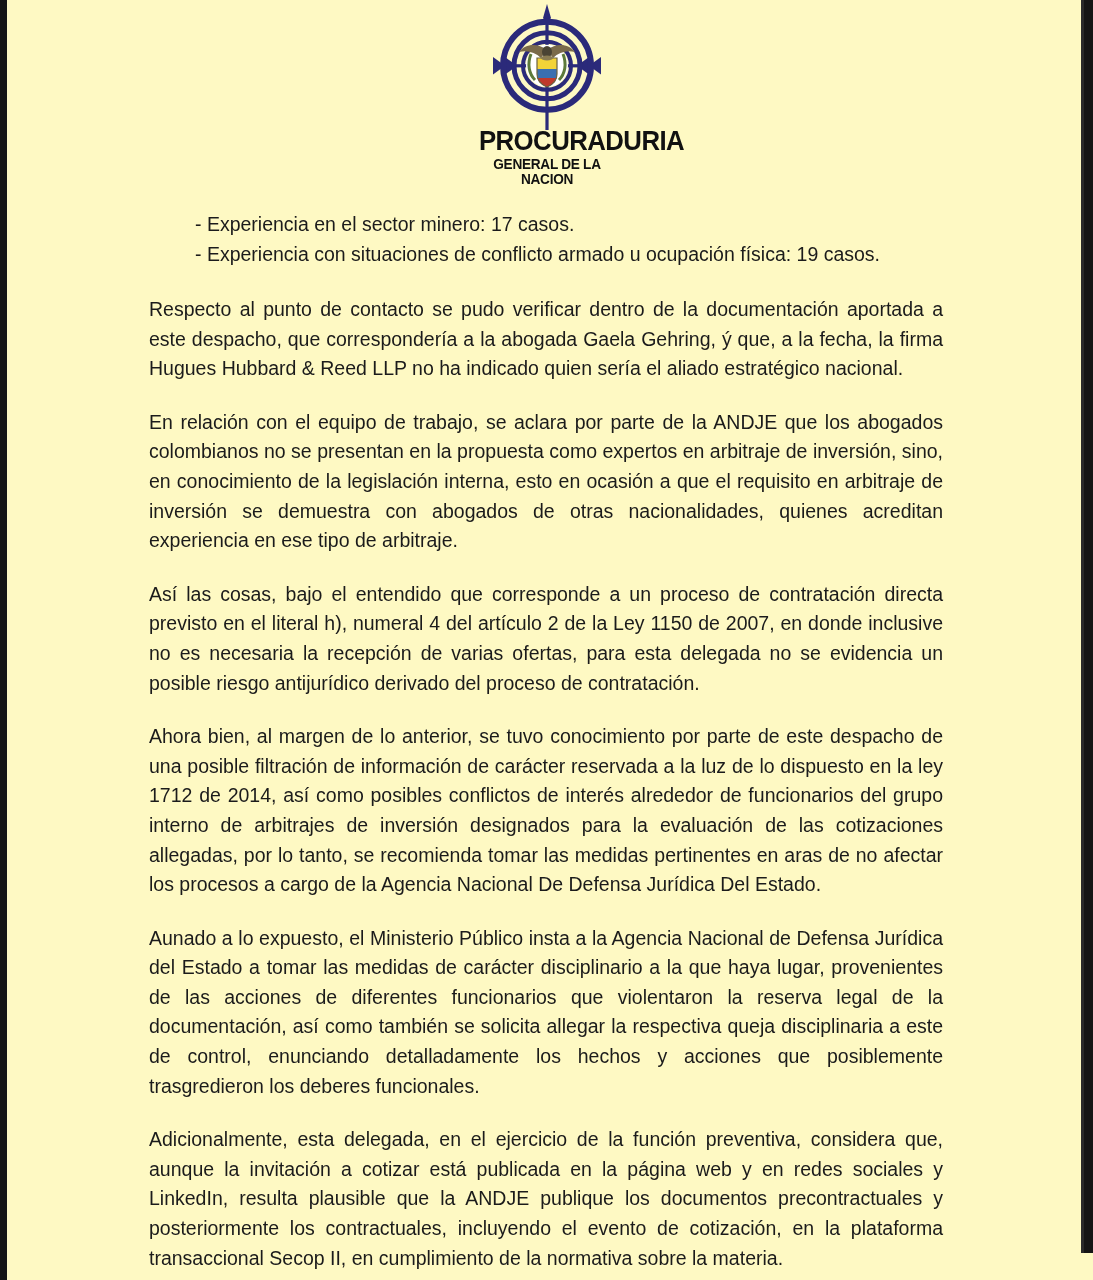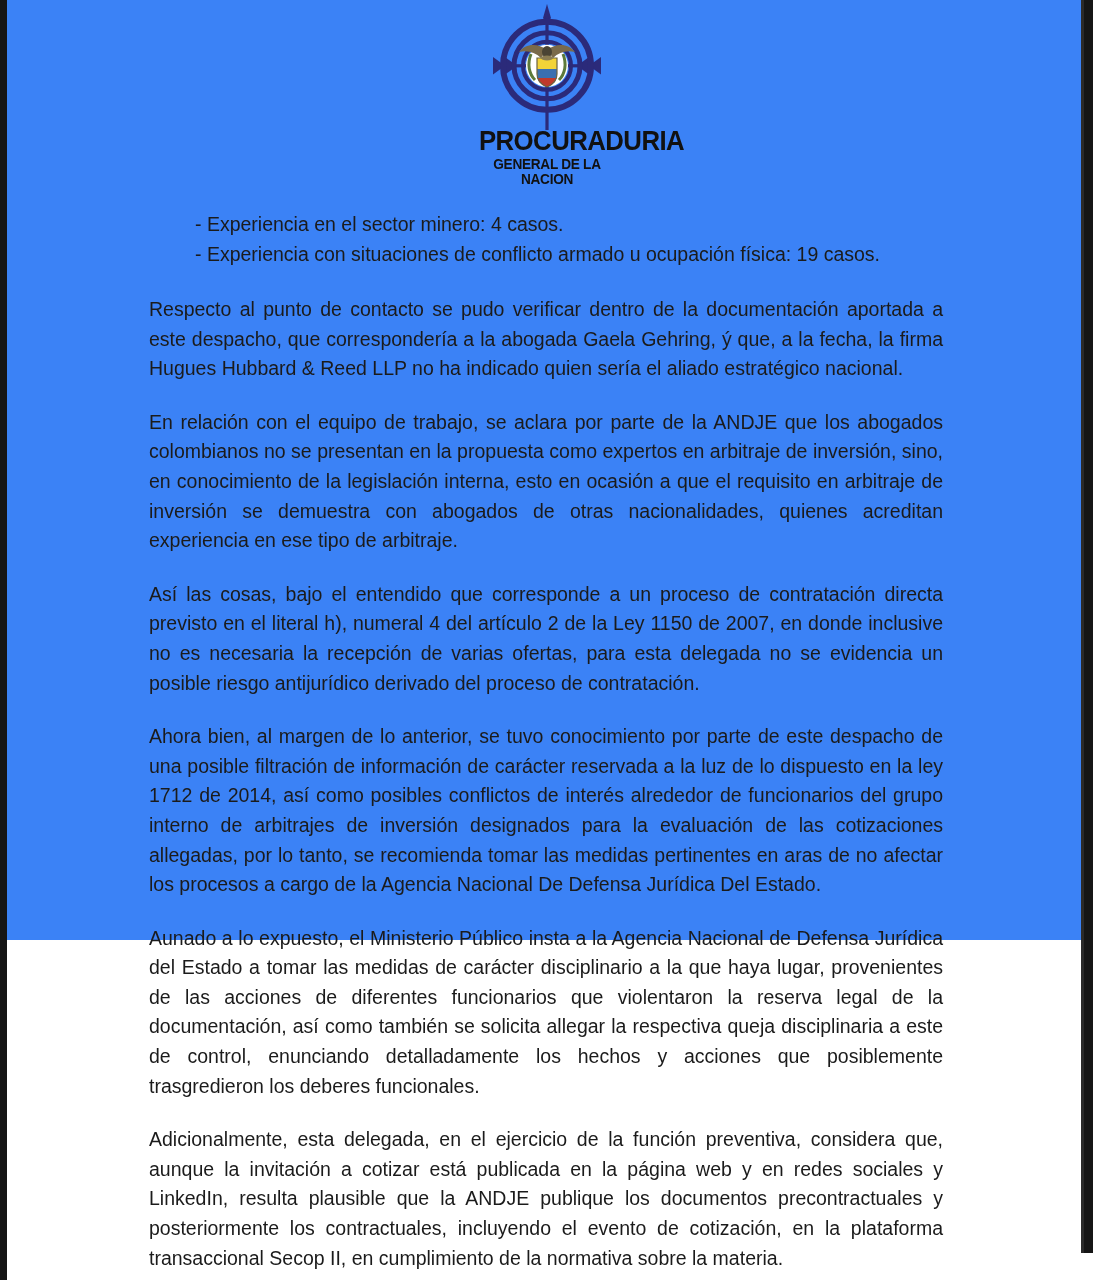--- a/index.html
+++ b/index.html
@@ -11,22 +11,22 @@
     width: 1093px;
     height: 1280px;
     position: relative;
     font-family: "Liberation Sans", sans-serif;
     overflow: hidden;
   }
   .page {
     position: absolute;
     left: 0; top: 0;
     width: 1093px;
-    height: 940px;
-    background: #3b82f6;
+    height: 1280px;
+    background: #fef9c3;
     box-sizing: border-box;
   }
   
   .edge-left {
     position: absolute;
     left: 0; top: 0;
     width: 7px; height: 1280px;
     background: #151515;
   }
   .edge-right {
@@ -183,21 +183,21 @@
         <span class="logo-title">PROCURADURIA</span>
         <span class="logo-sub">GENERAL DE LA NACION</span>
       </div>
 
     </div>
   </div>
 
   <div class="content">
 
     <ul class="bullets">
-      <li class="bullet-item">- Experiencia en el sector minero: 4 casos.</li>
+      <li class="bullet-item">- Experiencia en el sector minero: 17 casos.</li>
       <li class="bullet-item">- Experiencia con situaciones de conflicto armado u ocupación física: 19 casos.</li>
     </ul>
 
     <p class="para">Respecto al punto de contacto se pudo verificar dentro de la documentación aportada a este despacho, que correspondería a la abogada Gaela Gehring, ý que, a la fecha, la firma Hugues Hubbard &amp; Reed LLP no ha indicado quien sería el aliado estratégico nacional.</p>
     <p class="para gap">En relación con el equipo de trabajo, se aclara por parte de la ANDJE que los abogados colombianos no se presentan en la propuesta como expertos en arbitraje de inversión, sino, en conocimiento de la legislación interna, esto en ocasión a que el requisito en arbitraje de inversión se demuestra con abogados de otras nacionalidades, quienes acreditan experiencia en ese tipo de arbitraje.</p>
     <p class="para gap">Así las cosas, bajo el entendido que corresponde a un proceso de contratación directa previsto en el literal h), numeral 4 del artículo 2 de la Ley 1150 de 2007, en donde inclusive no es necesaria la recepción de varias ofertas, para esta delegada no se evidencia un posible riesgo antijurídico derivado del proceso de contratación.</p>
     <p class="para gap">Ahora bien, al margen de lo anterior, se tuvo conocimiento por parte de este despacho de una posible filtración de información de carácter reservada a la luz de lo dispuesto en la ley 1712 de 2014, así como posibles conflictos de interés alrededor de funcionarios del grupo interno de arbitrajes de inversión designados para la evaluación de las cotizaciones allegadas, por lo tanto, se recomienda tomar las medidas pertinentes en aras de no afectar los procesos a cargo de la Agencia Nacional De Defensa Jurídica Del Estado.</p>
     <p class="para gap">Aunado a lo expuesto, el Ministerio Público insta a la Agencia Nacional de Defensa Jurídica del Estado a tomar las medidas de carácter disciplinario a la que haya lugar, provenientes de las acciones de diferentes funcionarios que violentaron la reserva legal de la documentación, así como también se solicita allegar la respectiva queja disciplinaria a este de control, enunciando detalladamente los hechos y acciones que posiblemente trasgredieron los deberes funcionales.</p>
     <p class="para gap">Adicionalmente, esta delegada, en el ejercicio de la función preventiva, considera que, aunque la invitación a cotizar está publicada en la página web y en redes sociales y LinkedIn, resulta plausible que la ANDJE publique los documentos precontractuales y posteriormente los contractuales, incluyendo el evento de cotización, en la plataforma transaccional Secop II, en cumplimiento de la normativa sobre la materia.</p>
     <p class="para gap">La presente comunicación se realiza en virtud de la función preventiva integral de la Procuraduría General de la Nación, la cual busca anticiparse y evitar la ocurrencia de hechos que afecten los derechos de las personas, mediante la detección y advertencia temprana de riesgos en la gestión pública, en pro del cumplimiento de los pilares institucionales como la protección del ordenamiento jurídico y la salvaguarda de los recursos públicos, y evitar en lo posible, la comisión de faltas disciplinarias. Lo anterior tiene como marco normativo el artículo 24 del Decreto Ley 262 de 2000, Resoluciones números 132 de 2014, 480 de 2020 y 377 de 2022 de la Procuraduría General de la Nación.</p>

